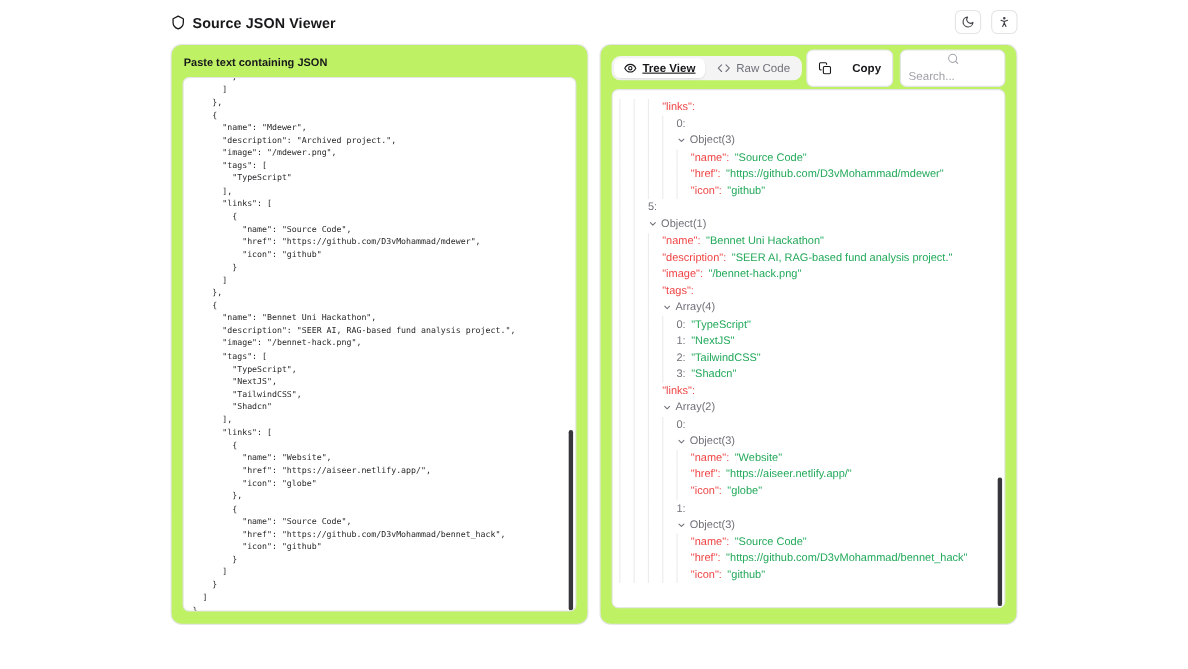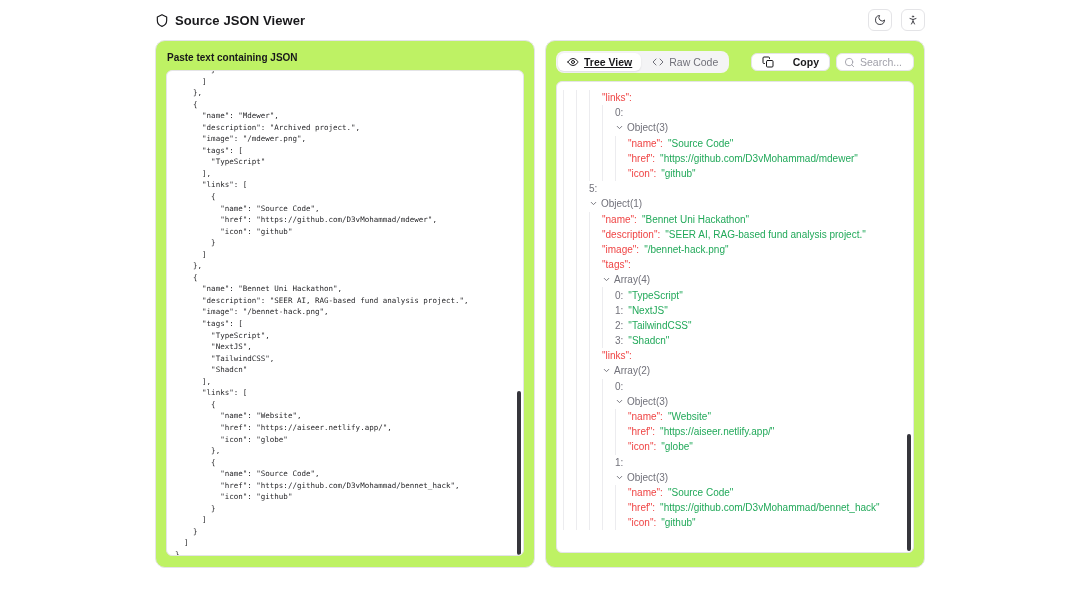--- a/index.html
+++ b/index.html
@@ -38,21 +38,21 @@
   
   .toolbar{display:flex;align-items:center;margin-bottom:8px;height:22px;}
   .tabs{display:flex;background:#f4f4f5;border-radius:8px;padding:2px;gap:2px;}
   .tab{display:flex;align-items:center;gap:5px;font-size:10.5px;padding:2px 9px;border-radius:6px;border:none;
        background:transparent;color:var(--muted-color);font-family:inherit;cursor:pointer;line-height:14px;}
   .tab.active{background:#fff;color:#18181b;font-weight:700;box-shadow:0 1px 2px rgba(0,0,0,.09);text-decoration:underline;}
   .toolbar-right{margin-left:auto;display:flex;gap:6px;}
   .copy-btn{display:flex;align-items:center;gap:19px;border:1px solid var(--border-color);background:#fff;border-radius:6px;
             padding:2px 10px;font-size:10.5px;font-weight:700;font-family:inherit;color:#18181b;cursor:pointer;}
   .search{display:flex;align-items:center;gap:5px;border:1px solid var(--border-color);border-radius:6px;
-          padding:2px 7px;width:78px;background:#fff;color:#a1a1aa;}
+          padding:2px 7px;width:96px;background:#fff;color:#a1a1aa;flex-direction:column;}
   .search input{border:none;outline:none;width:100%;font-size:10.5px;padding:0;color:#18181b;font-family:inherit;background:transparent;}
   .search input::placeholder{color:#a1a1aa;}
   
   .tree{position:relative;height:472px;border:1px solid var(--border-color);border-radius:6px;overflow:hidden;
         padding:8px 6px;background:#fff;}
   .trow{display:flex;align-items:center;height:15.2px;font-size:10px;white-space:nowrap;}
   .guide{flex:0 0 13px;width:13px;height:15.2px;border-left:1px solid var(--guide-color);}
   .chev{display:flex;align-items:center;color:var(--muted-color);margin-right:3px;}
   .tlabel{color:var(--muted-color);}
   .tidx{color:var(--muted-color);margin-right:5px;}

